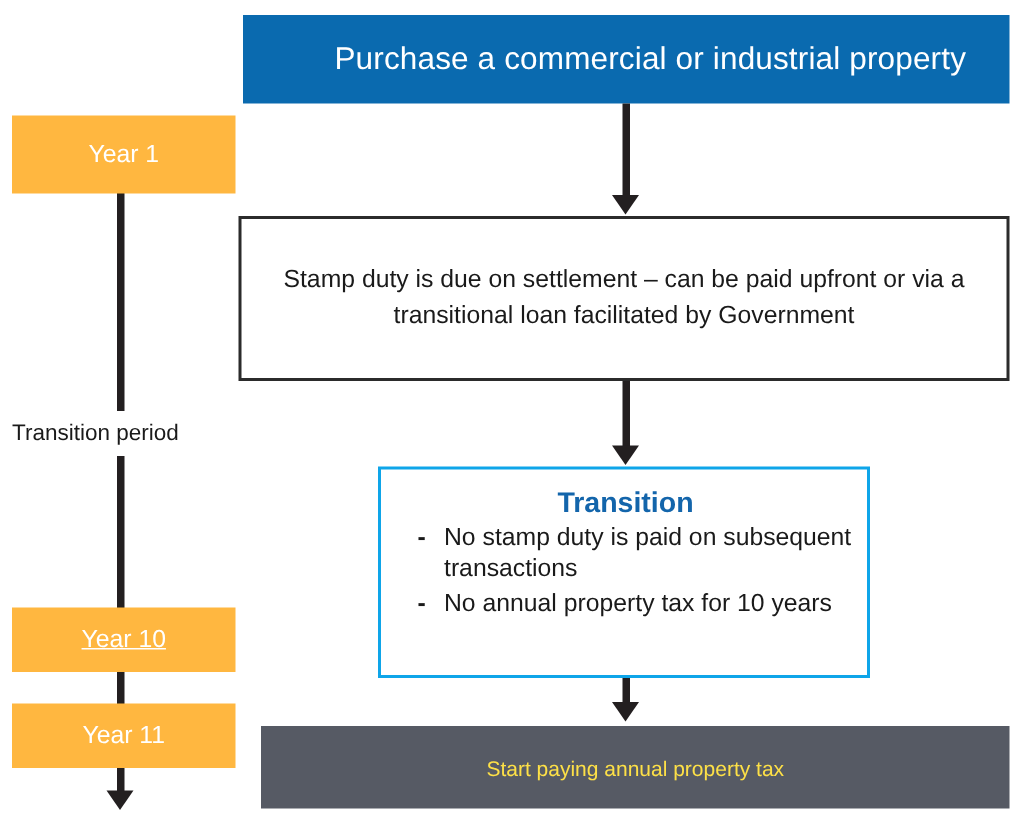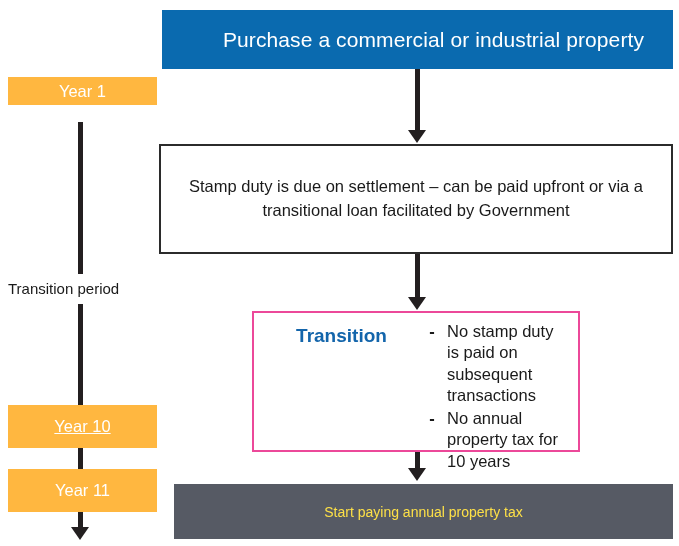--- a/index.html
+++ b/index.html
@@ -41,27 +41,27 @@
     background: #ffffff;
     border: 2px solid #2b2b2b;
     color: #1a1a1a;
     font-size: 16.5px;
     line-height: 1.45;
     padding: 4px 14px;
   }
 
   .box-outline-blue {
     background: #ffffff;
-    border: 2px solid #ec4899;
+    border: 2px solid #0ea5e9;
     color: #1a1a1a;
     align-items: flex-start;
     justify-content: flex-start;
     text-align: left;
     padding: 8px 10px 8px 12px;
-    flex-direction: row;
+    flex-direction: column;
   }
 
   .box-gray {
     background: #565a64;
     color: #fde047;
     font-size: 14px;
   }
 
   .box-orange {
     background: #ffb740;
@@ -125,21 +125,21 @@
 <body>
 
 <div id="canvas">
 
   <div class="vline" style="left:78px; top:122px; width:5px; height:152px;"></div>
   <div class="vline" style="left:78px; top:304px; width:5px; height:104px;"></div>
   <div class="vline" style="left:78px; top:446px; width:5px; height:26px;"></div>
   <div class="vline" style="left:78px; top:510px; width:5px; height:19px;"></div>
   <div class="arrowhead" style="left:71px; top:527px;"></div>
 
-  <div class="box box-orange" style="left:8px; top:77px; width:149px; height:28px;">
+  <div class="box box-orange" style="left:8px; top:77px; width:149px; height:52px;">
     <span>Year 1</span>
   </div>
 
   <div class="plain-label" style="left:8px; top:280px; width:149px;">
     <span>Transition period</span>
   </div>
 
   <div class="box box-orange" style="left:8px; top:405px; width:149px; height:43px;text-decoration:underline;">
     <span>Year 10</span>
   </div>

